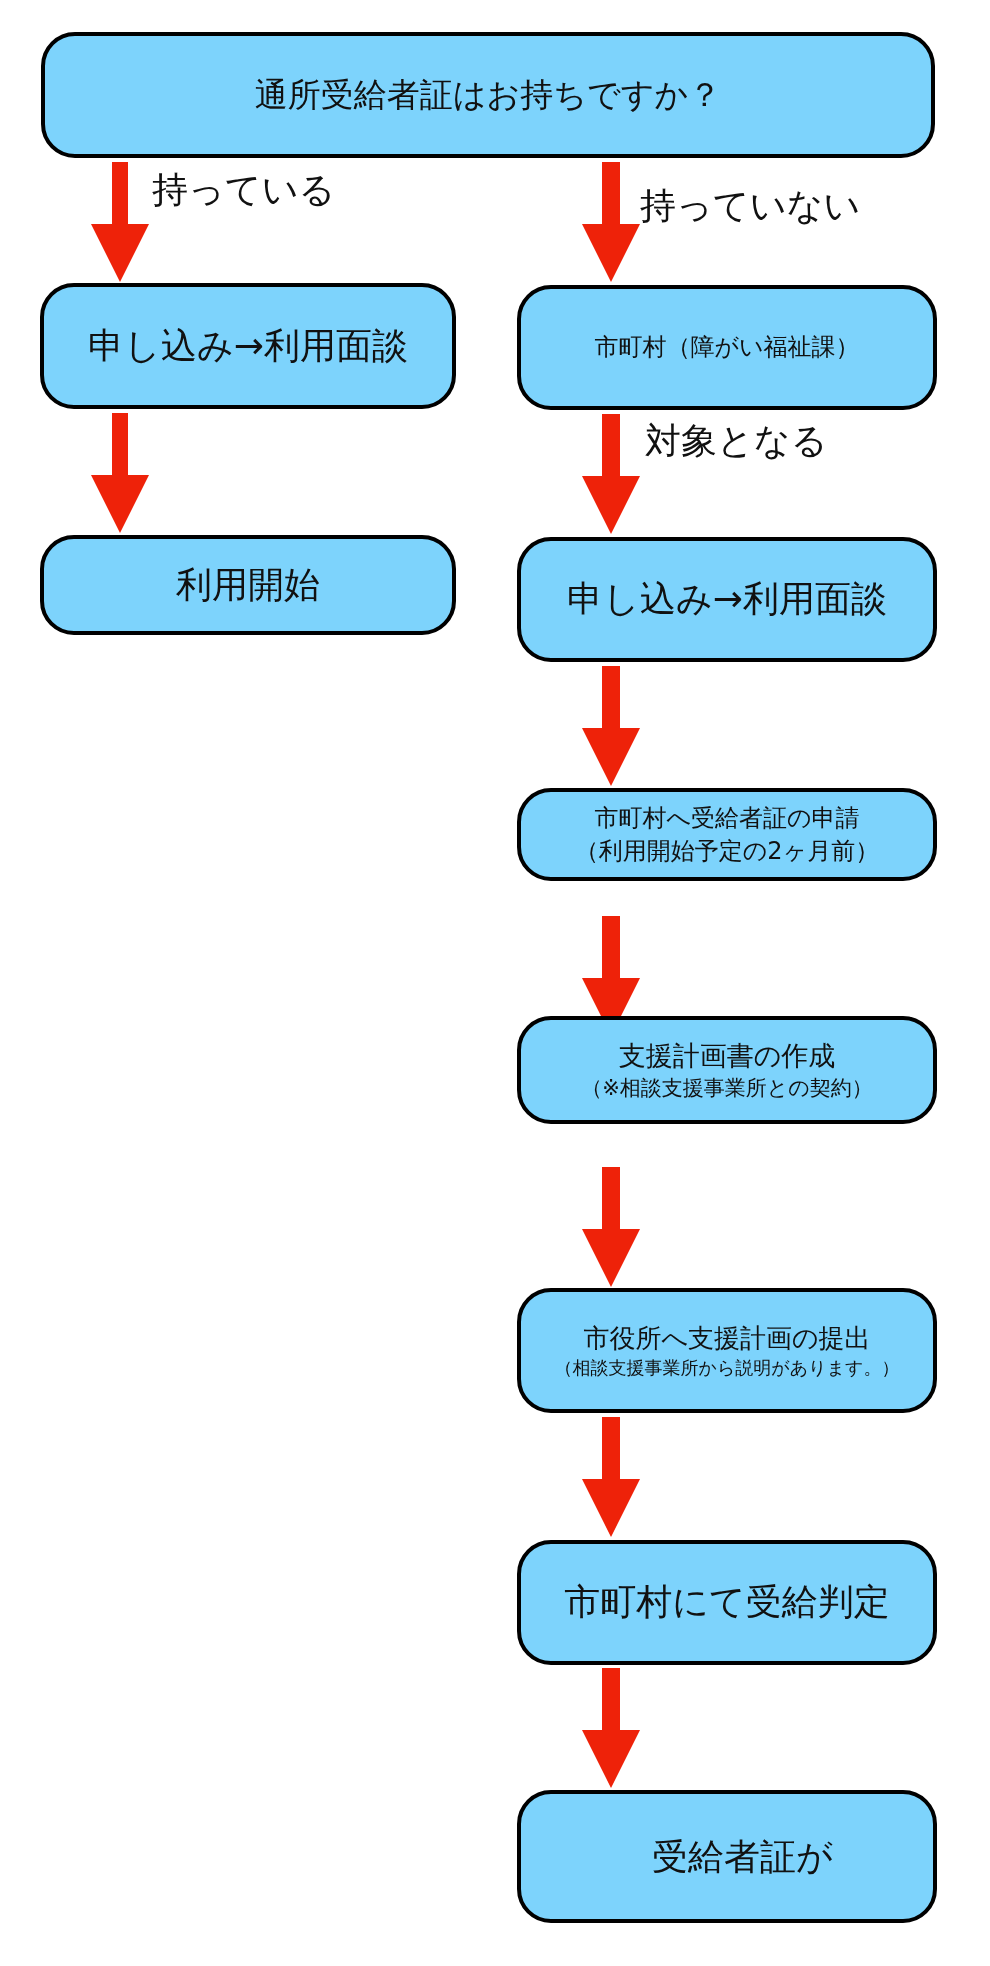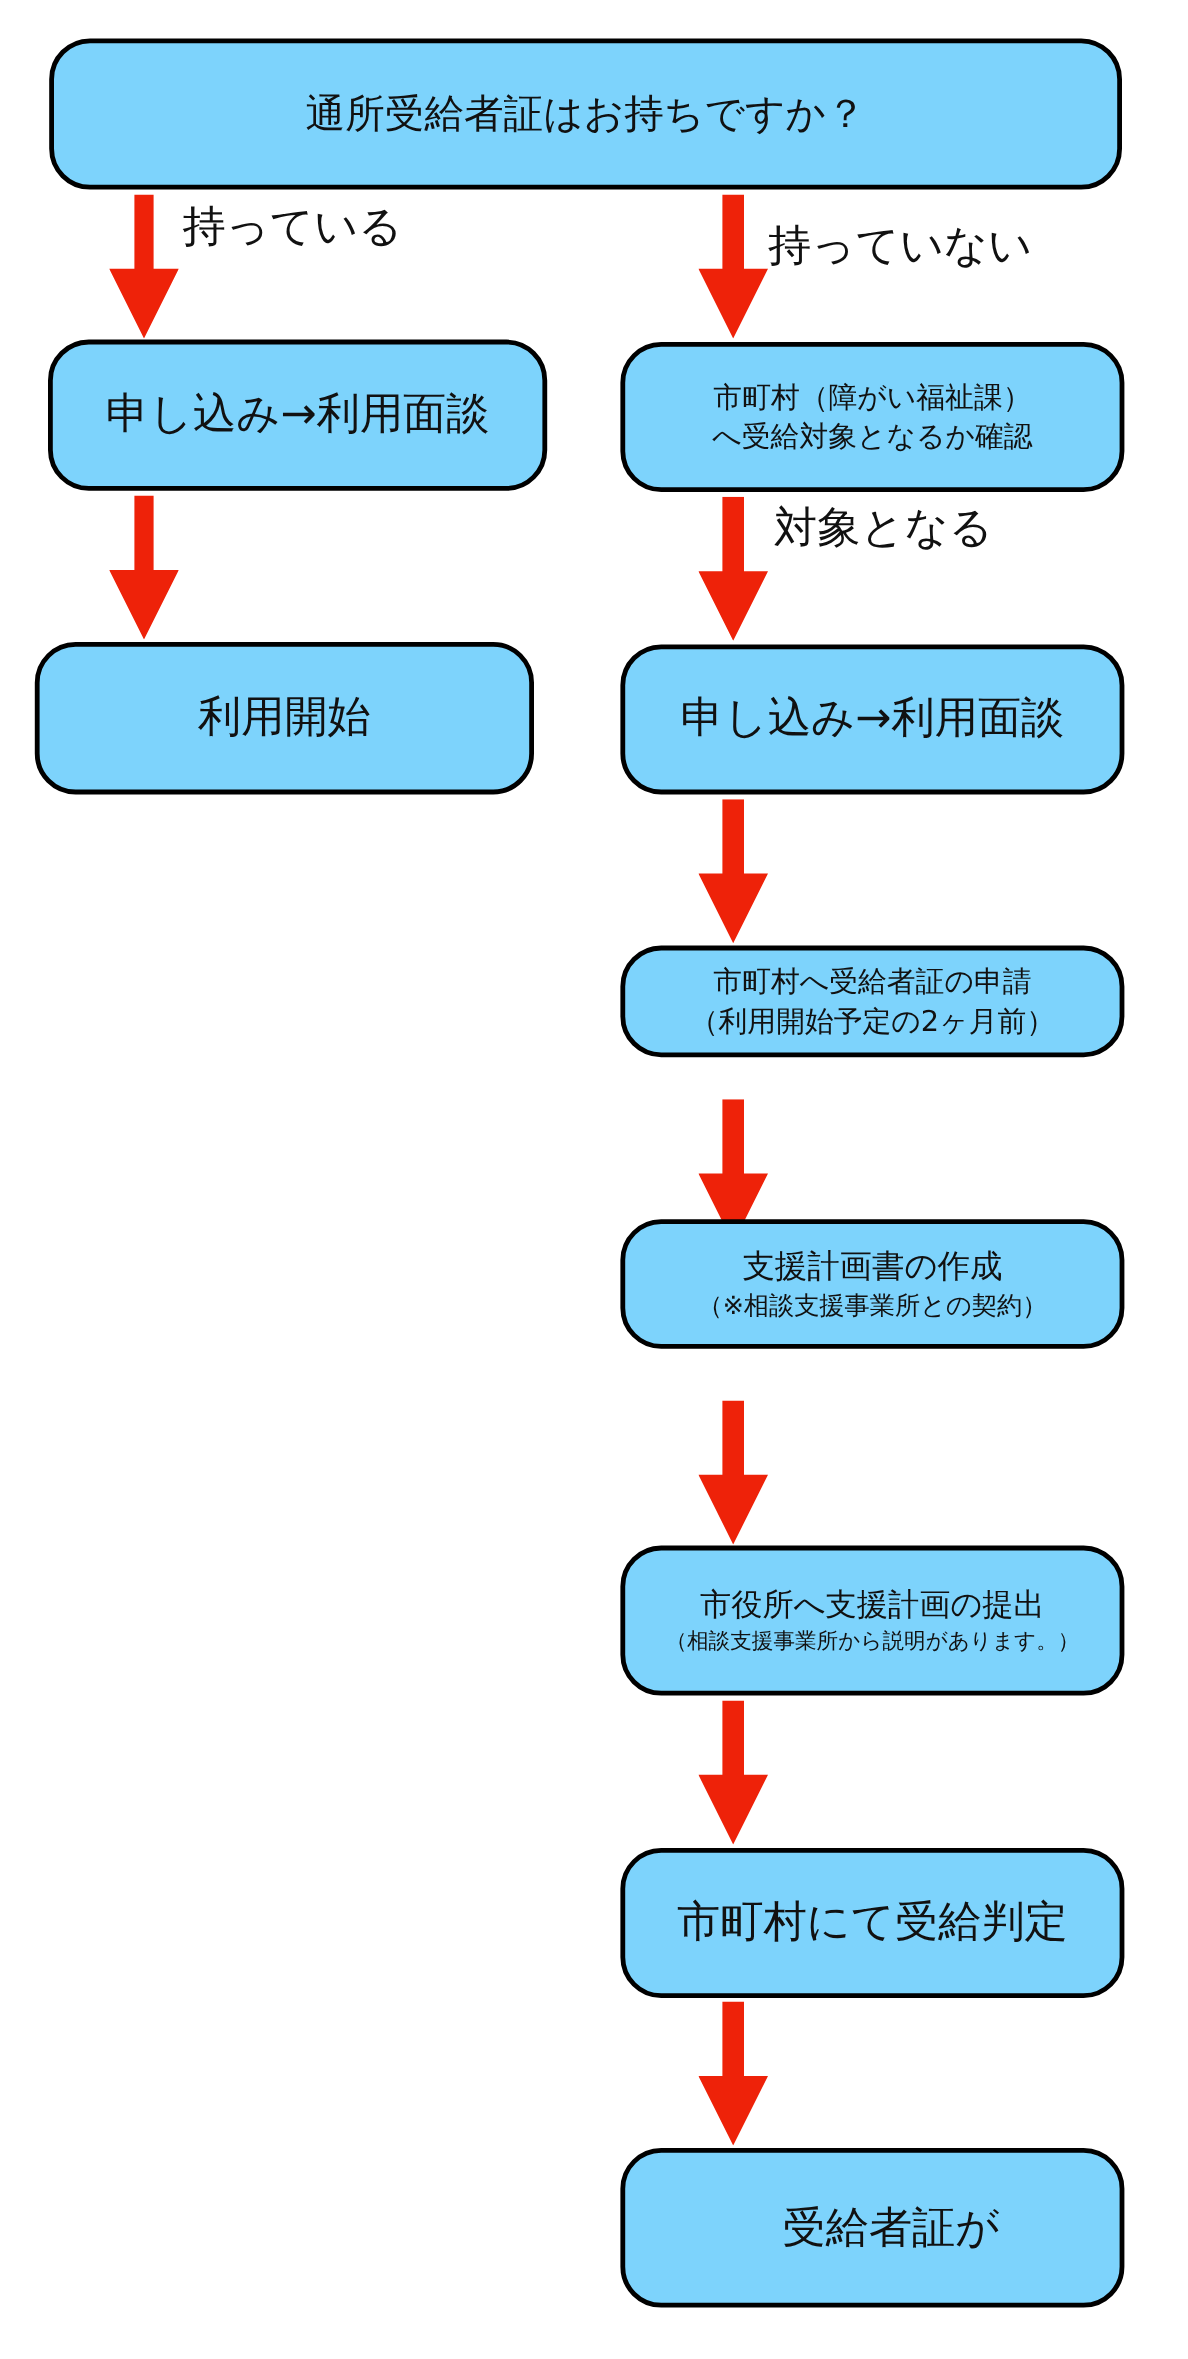--- a/index.html
+++ b/index.html
@@ -46,21 +46,21 @@
     .label {
       position: absolute;
       font-size: 36px;
       white-space: nowrap;
       line-height: 1;
     }
 
     
     #box-question { left: 41px; top: 32px; width: 894px; height: 126px; }
     #box-left-apply { left: 40px; top: 283px; width: 416px; height: 126px; }
-    #box-left-start { left: 29px; top: 535px; width: 416px; height: 127px; }
+    #box-left-start { left: 40px; top: 535px; width: 416px; height: 100px; }
 
     #box-r1 { left: 517px; top: 285px; width: 420px; height: 125px; }
     #box-r2 { left: 517px; top: 537px; width: 420px; height: 125px; }
     #box-r3 { left: 517px; top: 788px; width: 420px; height: 93px; }
     #box-r4 { left: 517px; top: 1016px; width: 420px; height: 108px; }
     #box-r5 { left: 517px; top: 1288px; width: 420px; height: 125px; }
     #box-r6 { left: 517px; top: 1540px; width: 420px; height: 125px; }
     #box-r7 { left: 517px; top: 1790px; width: 420px; height: 133px; }
 
     #arrow-l1 { left: 91px; top: 162px; }
@@ -107,21 +107,20 @@
 
 <div id="arrow-r1" class="arrow">
   <svg viewBox="0 0 58 120">
       <polygon class="arrow-shape" points="20,0 38,0 38,62 58,62 29,120 0,62 20,62" fill="#EE2209"></polygon>
     </svg>
 </div>
 <div id="label-not-have" class="label">持っていない</div>
 
 <div id="box-r1" class="box fs-sub" style="border-color: rgb(0, 0, 0);">
   <span class="line">市町村（障がい福祉課）</span>
-  <span class="line">へ受給対象となるか確認</span>
 </div>
 
 <div id="arrow-r2" class="arrow">
   <svg viewBox="0 0 58 120">
       <polygon class="arrow-shape" points="20,0 38,0 38,62 58,62 29,120 0,62 20,62" fill="#EE2209"></polygon>
     </svg>
 </div>
 <div id="label-eligible" class="label">対象となる</div>
 
 <div id="box-r2" class="box fs-main" style="border-color: rgb(0, 0, 0);">

